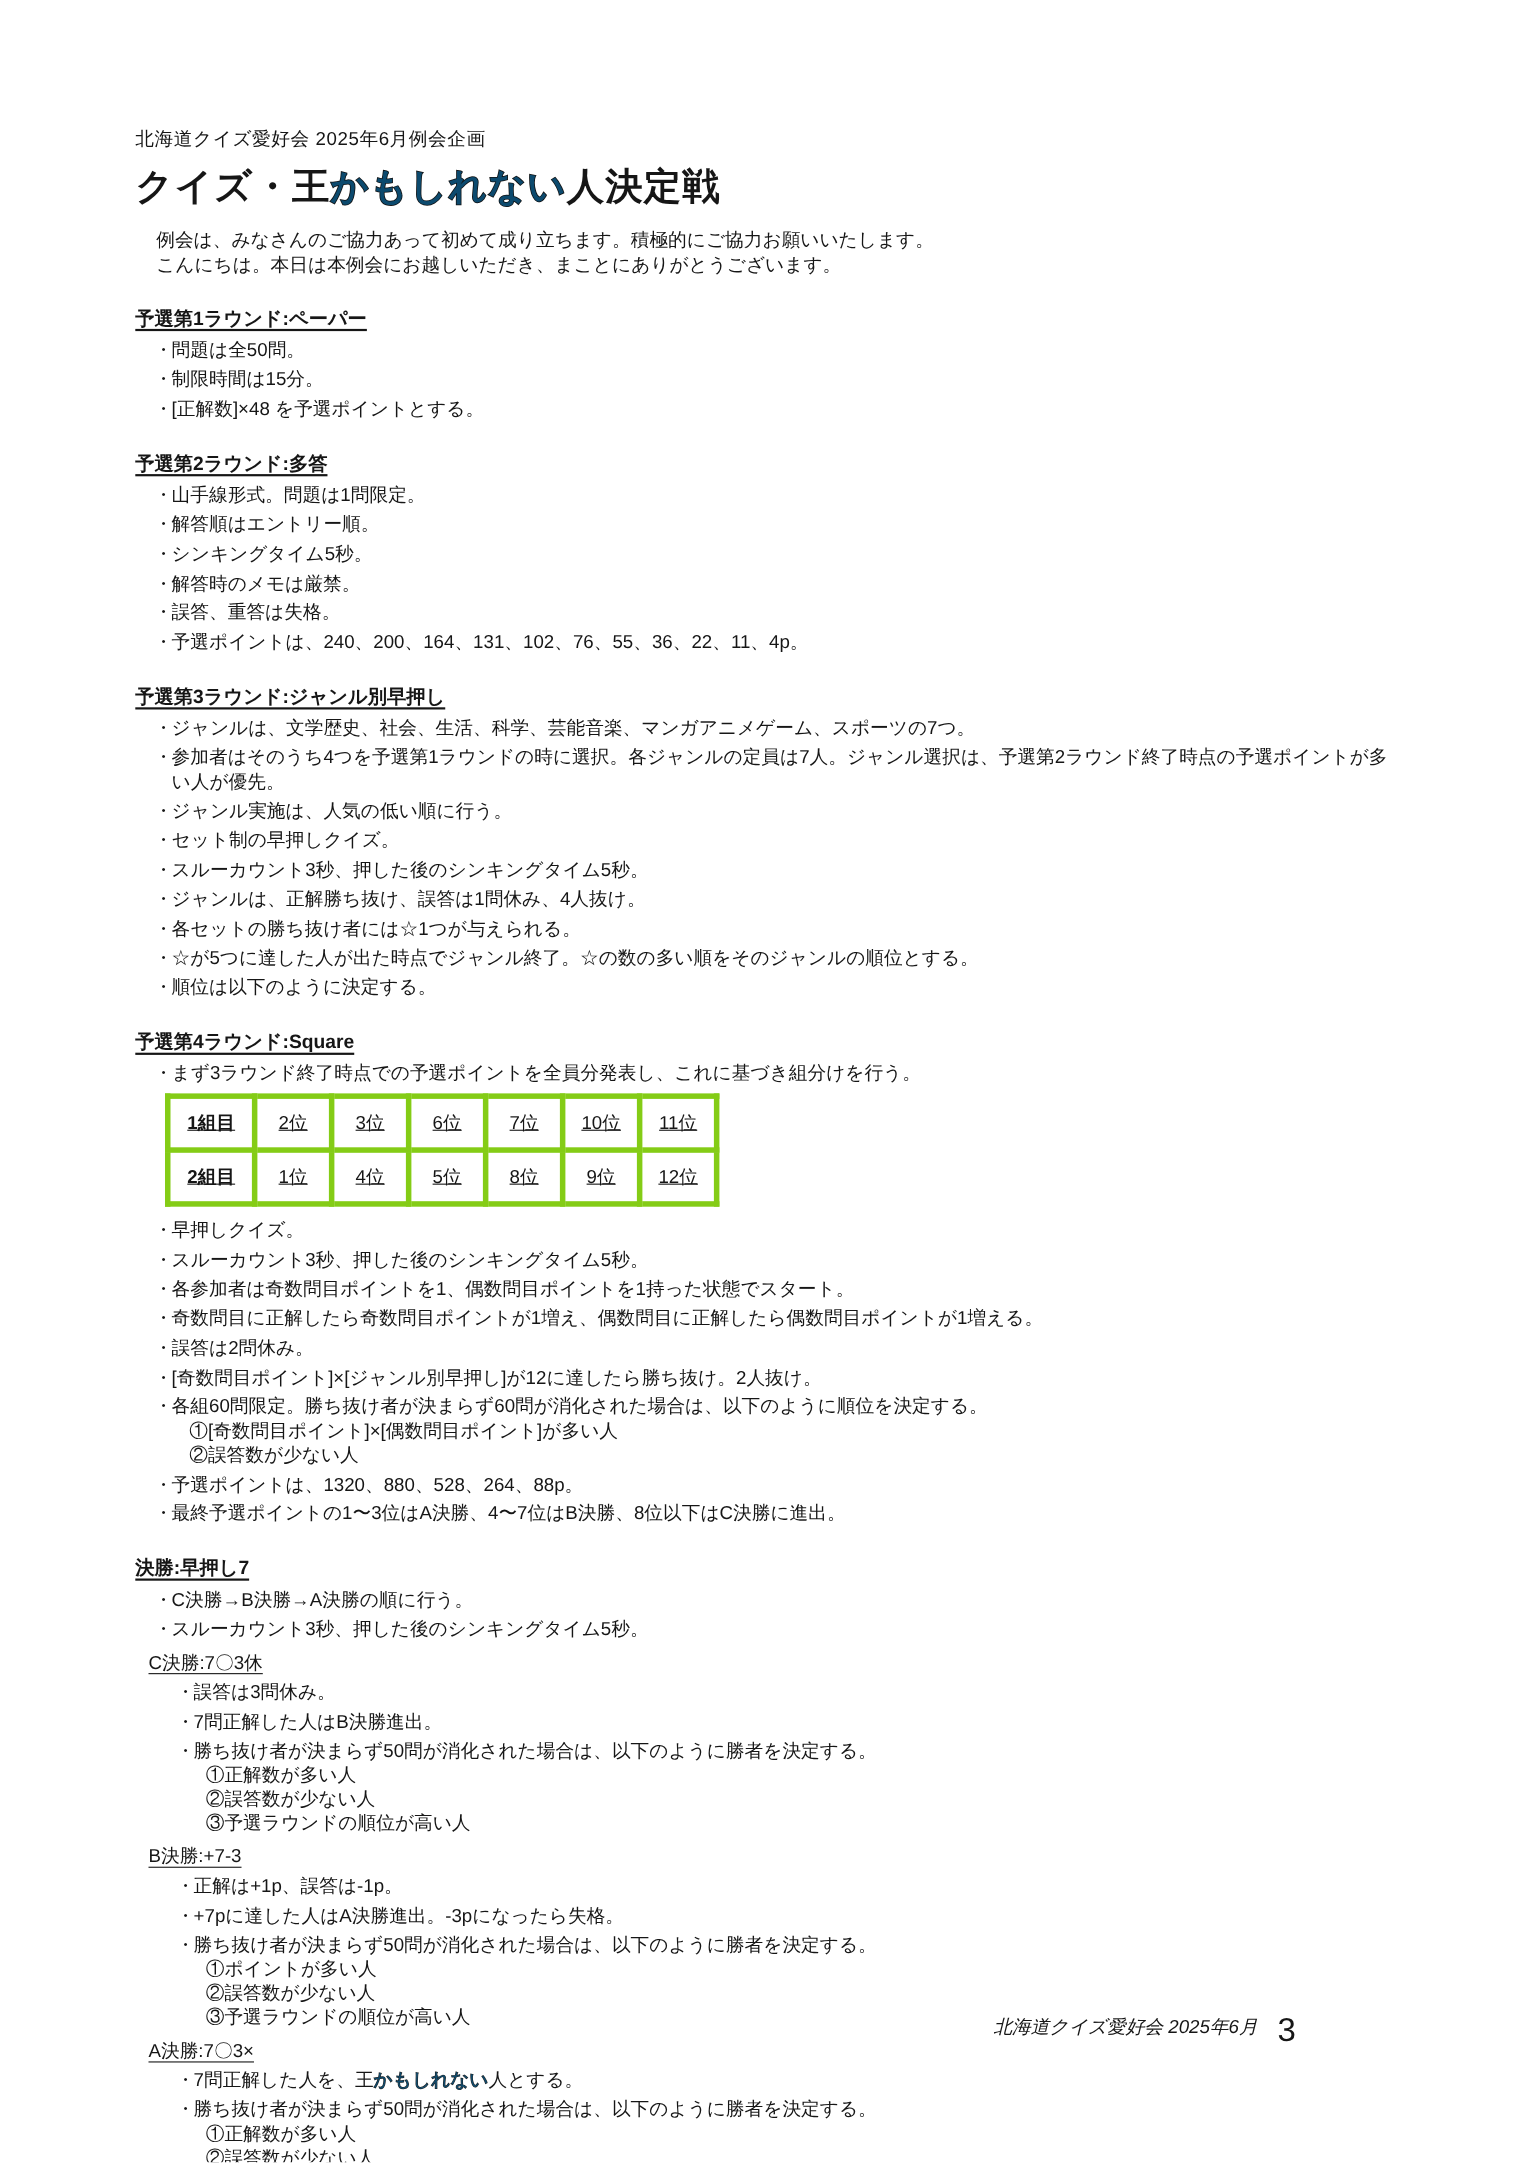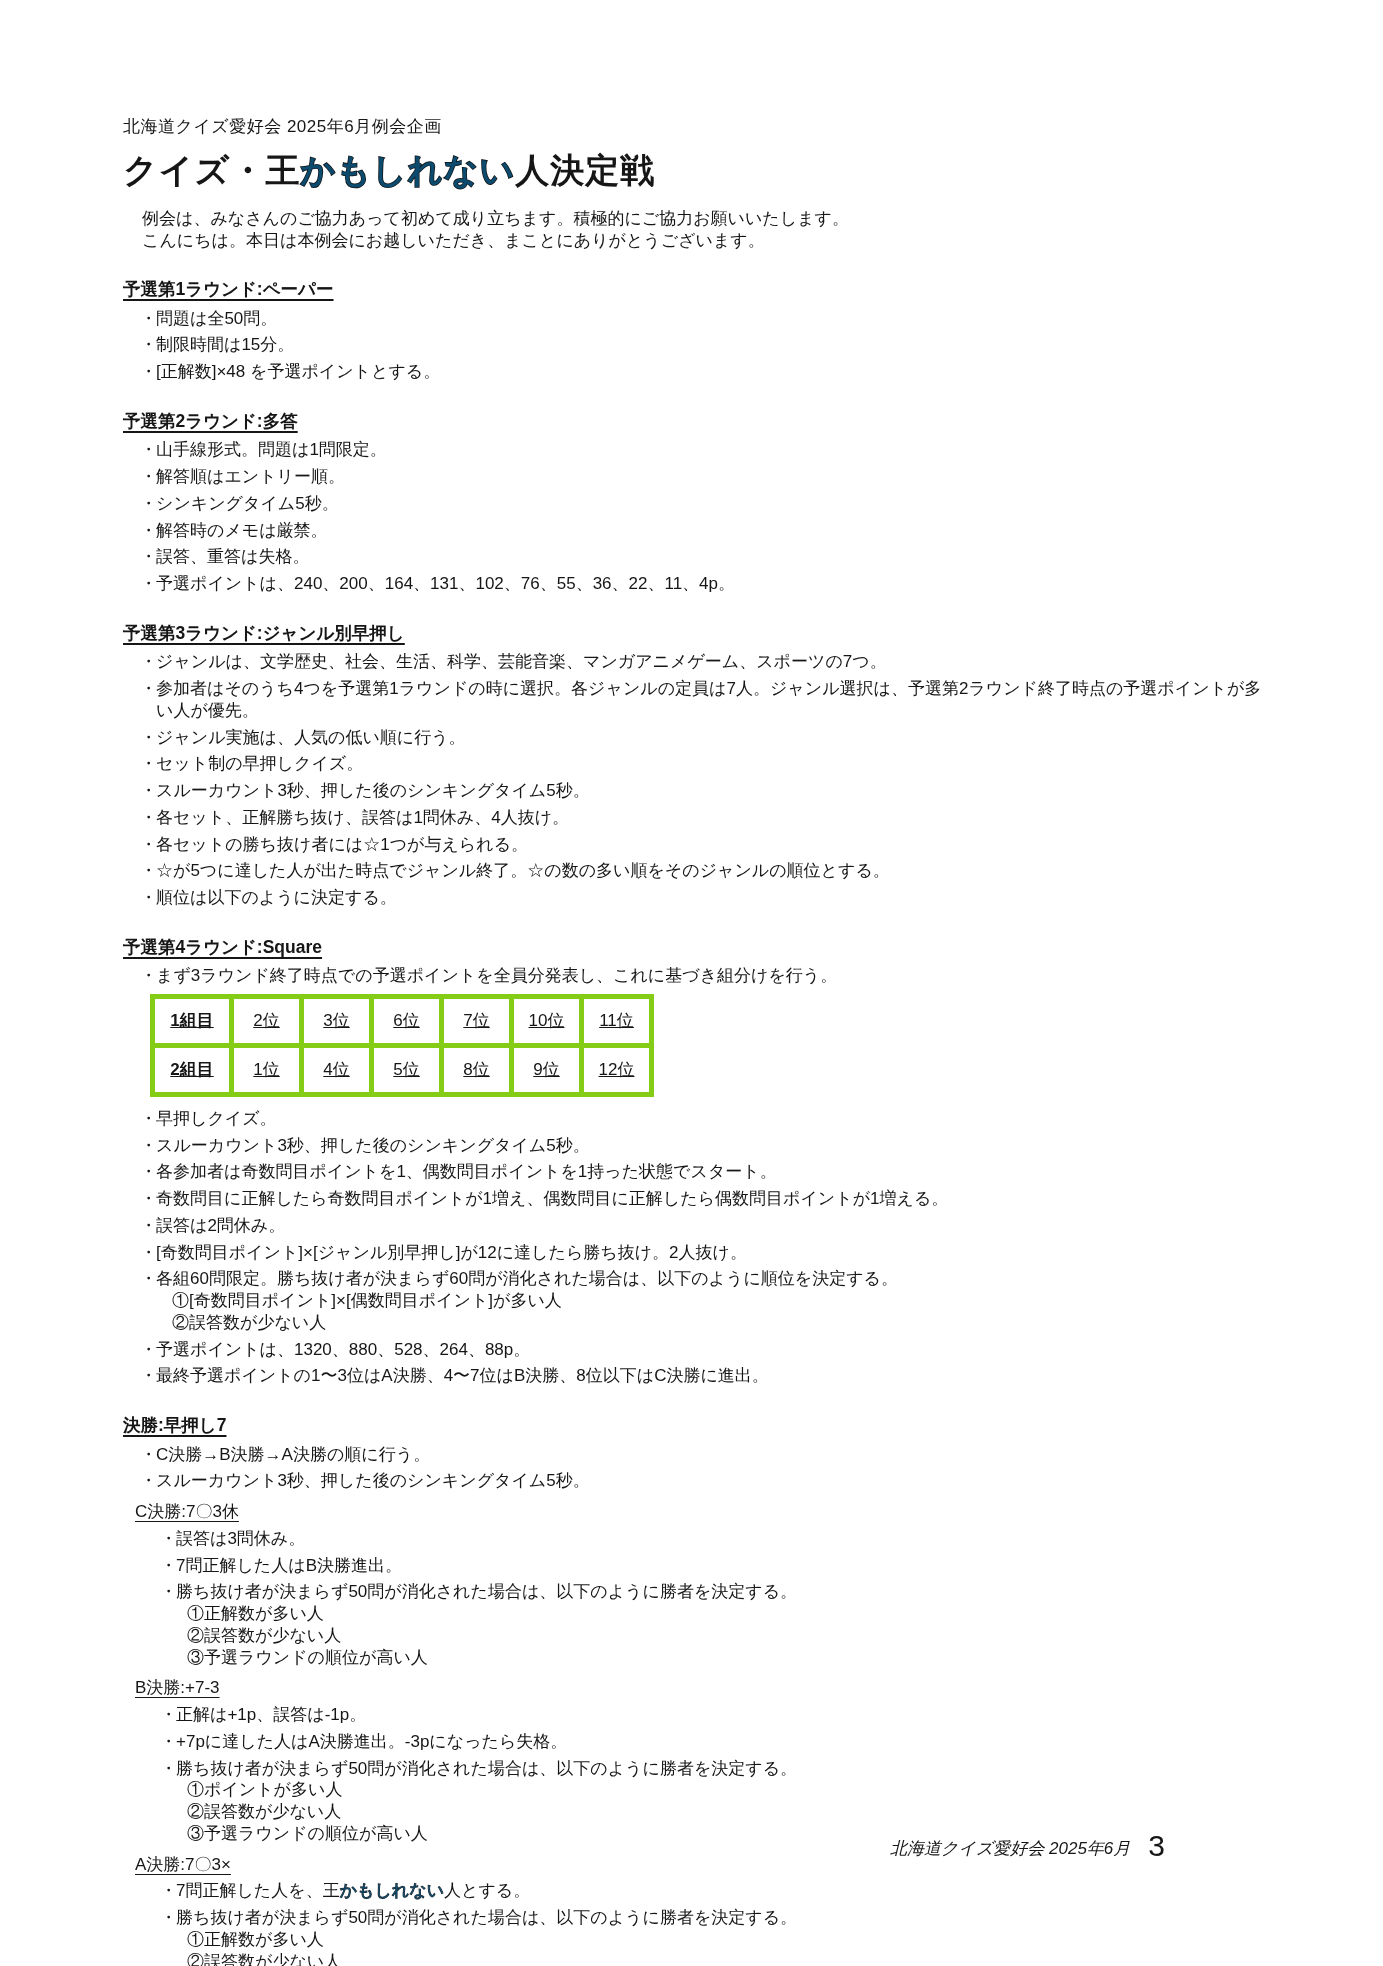--- a/index.html
+++ b/index.html
@@ -69,24 +69,23 @@
     font-weight: 400;
     margin: 9px 0 5px 0;
     text-decoration: underline;
     text-underline-offset: 4px;
   }
   .subsection ul.bl { padding-left: 25px; }
   .subsection .subs { margin-left: -5px; }
 
   .footer {
     position: absolute;
-    right: 218px;
+    right: 205px;
     bottom: 106px;
     display: flex;
-    align-items: flex-end;
     gap: 18px;
     white-space: nowrap;
   }
   .fnote { font-style: italic; font-size: 17px; }
   .fpage { font-size: 30px; line-height: 0.95; font-weight: 400; }
 </style>
 </head>
 <body>
 
 <div class="page">
@@ -122,21 +121,21 @@
   </section>
 
   <section>
     <h2 class="sec-h">予選第3ラウンド:ジャンル別早押し</h2>
     <ul class="bl">
       <li>ジャンルは、文学歴史、社会、生活、科学、芸能音楽、マンガアニメゲーム、スポーツの7つ。</li>
       <li>参加者はそのうち4つを予選第1ラウンドの時に選択。各ジャンルの定員は7人。ジャンル選択は、予選第2ラウンド終了時点の予選ポイントが多い人が優先。</li>
       <li>ジャンル実施は、人気の低い順に行う。</li>
       <li>セット制の早押しクイズ。</li>
       <li>スルーカウント3秒、押した後のシンキングタイム5秒。</li>
-      <li>各セット、正解勝ち抜け、誤答は1問休み、4人抜け。</li>
+      <li>ジャンルは、正解勝ち抜け、誤答は1問休み、4人抜け。</li>
       <li>各セットの勝ち抜け者には☆1つが与えられる。</li>
       <li>☆が5つに達した人が出た時点でジャンル終了。☆の数の多い順をそのジャンルの順位とする。</li>
       <li>順位は以下のように決定する。</li>
     </ul>
   </section>
 
   <section>
     <h2 class="sec-h">予選第4ラウンド:Square</h2>
     <ul class="bl">
       <li>まず3ラウンド終了時点での予選ポイントを全員分発表し、これに基づき組分けを行う。</li>

